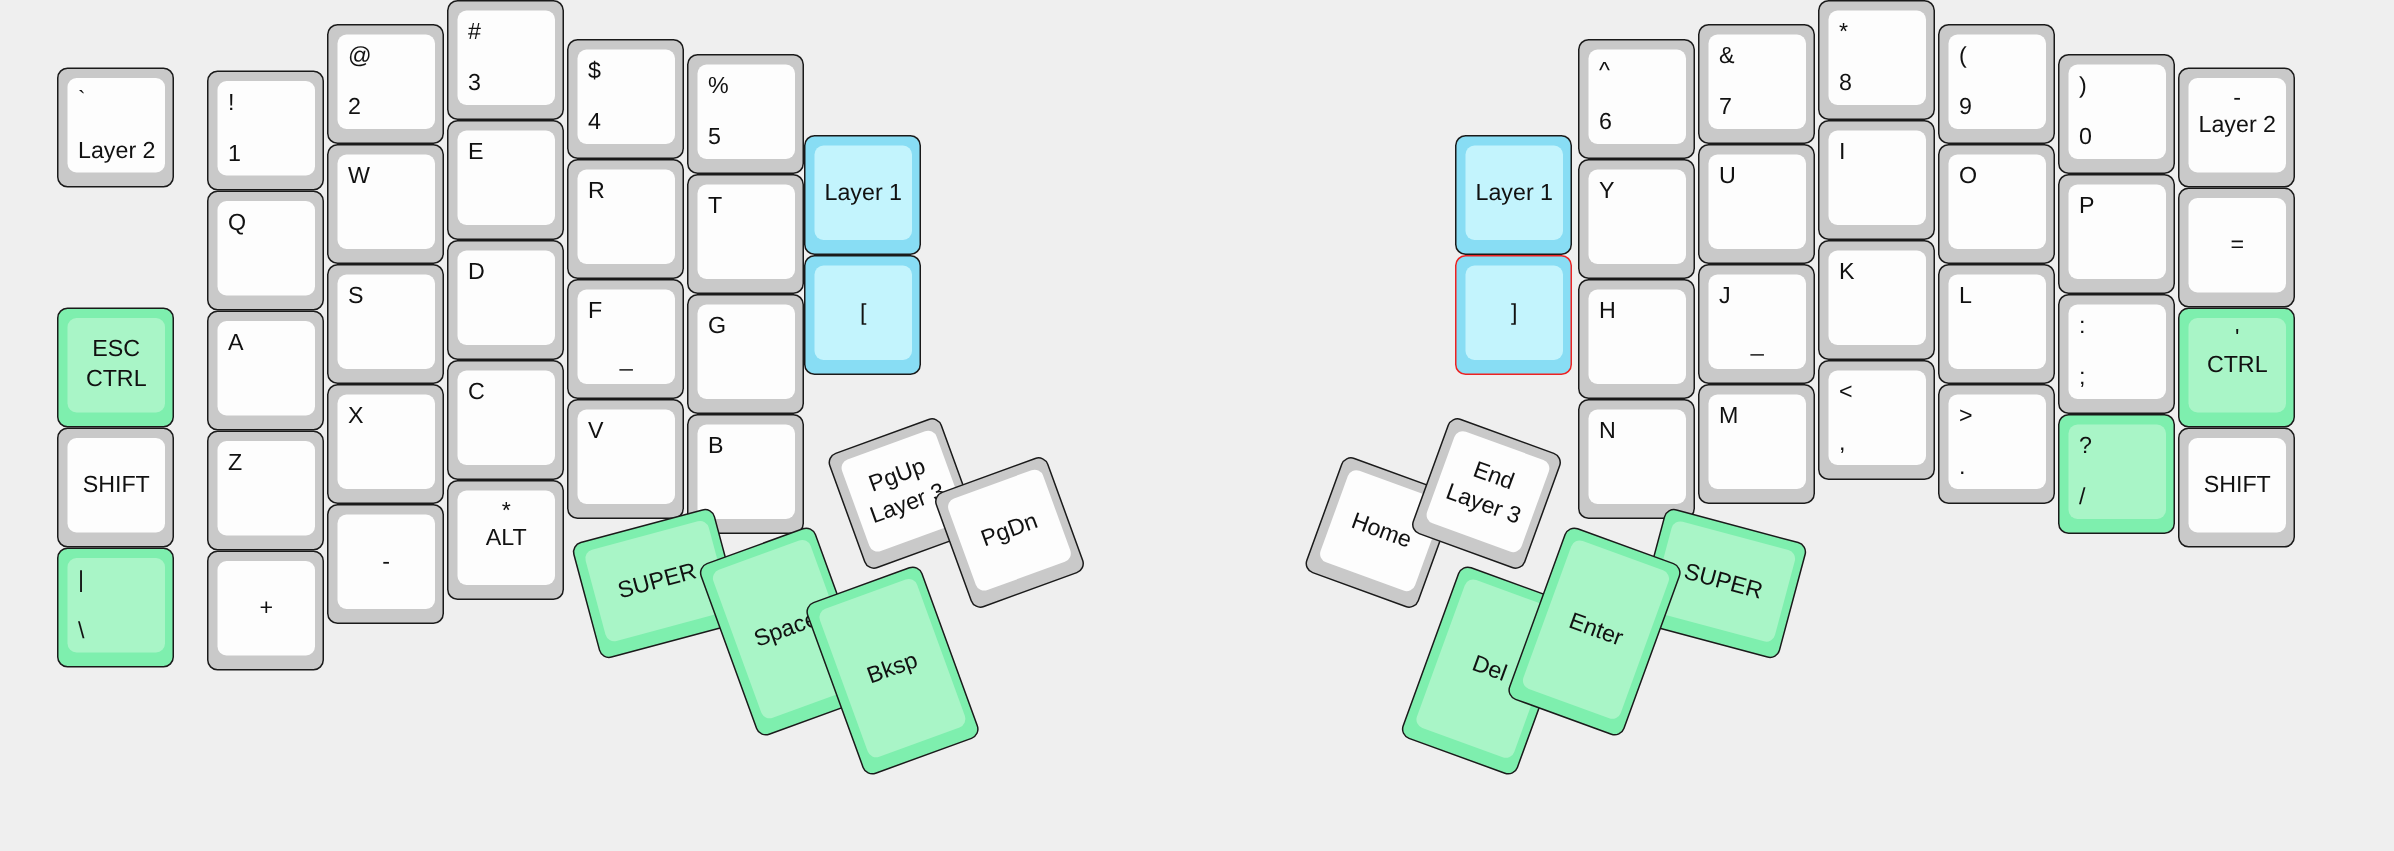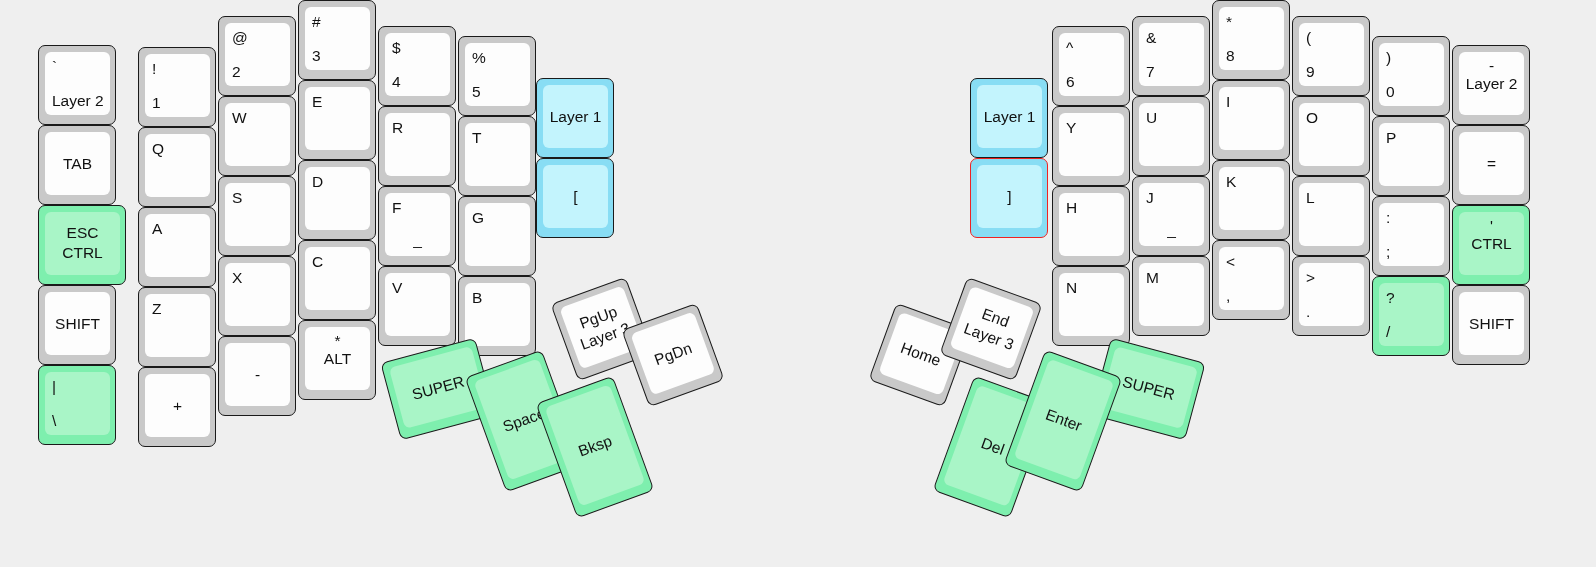--- a/index.html
+++ b/index.html
@@ -25,21 +25,21 @@
     position:absolute;
     left:6px;top:6px;right:5px;bottom:9px;
     box-sizing:border-box;
     border-radius:6px;
     background:#fdfdfd;
     overflow:hidden;
   }
   
   .key.green{background:#7eefae;}
   .key.green>.cap{background:#a9f5c7;}
-  .key.cyan{background:#88ddf4;}
+  .key.cyan{background:#88ddf4;margin-top:12px;}
   .key.cyan>.cap{background:#c3f4fd;}
   .key.sel{border-color:#ee2222;}
 
   
   .lg{
     position:absolute;
     color:#111;
     font-size:15.5px;
     line-height:1;
     white-space:pre;
@@ -57,26 +57,21 @@
 </head>
 <body>
 
 <div id="board">
     <div class="key" style="left: 38px; top: 45px; width: 78px; height: 80px; position: absolute;">
       <div class="cap">
         <div class="lg tl">`</div>
         <div class="lg bl">Layer 2</div>
       </div>
     </div>
-    <div class="key" style="left: 38px; top: 125px; width: 78px; height: 80px; position: absolute;">
-      <div class="cap">
-        <div class="lg ctr">TAB</div>
-      </div>
-    </div>
-    <div class="key green" style="left: 38px; top: 205px; width: 88px; height: 80px; position: absolute;">
+    <div class="key green" style="left: 38px; top: 205px; width: 78px; height: 80px; position: absolute;">
       <div class="cap">
         <div class="lg two">ESC
 CTRL</div>
       </div>
     </div>
     <div class="key" style="left: 38px; top: 285px; width: 78px; height: 80px; position: absolute;">
       <div class="cap">
         <div class="lg ctr">SHIFT</div>
       </div>
     </div>

